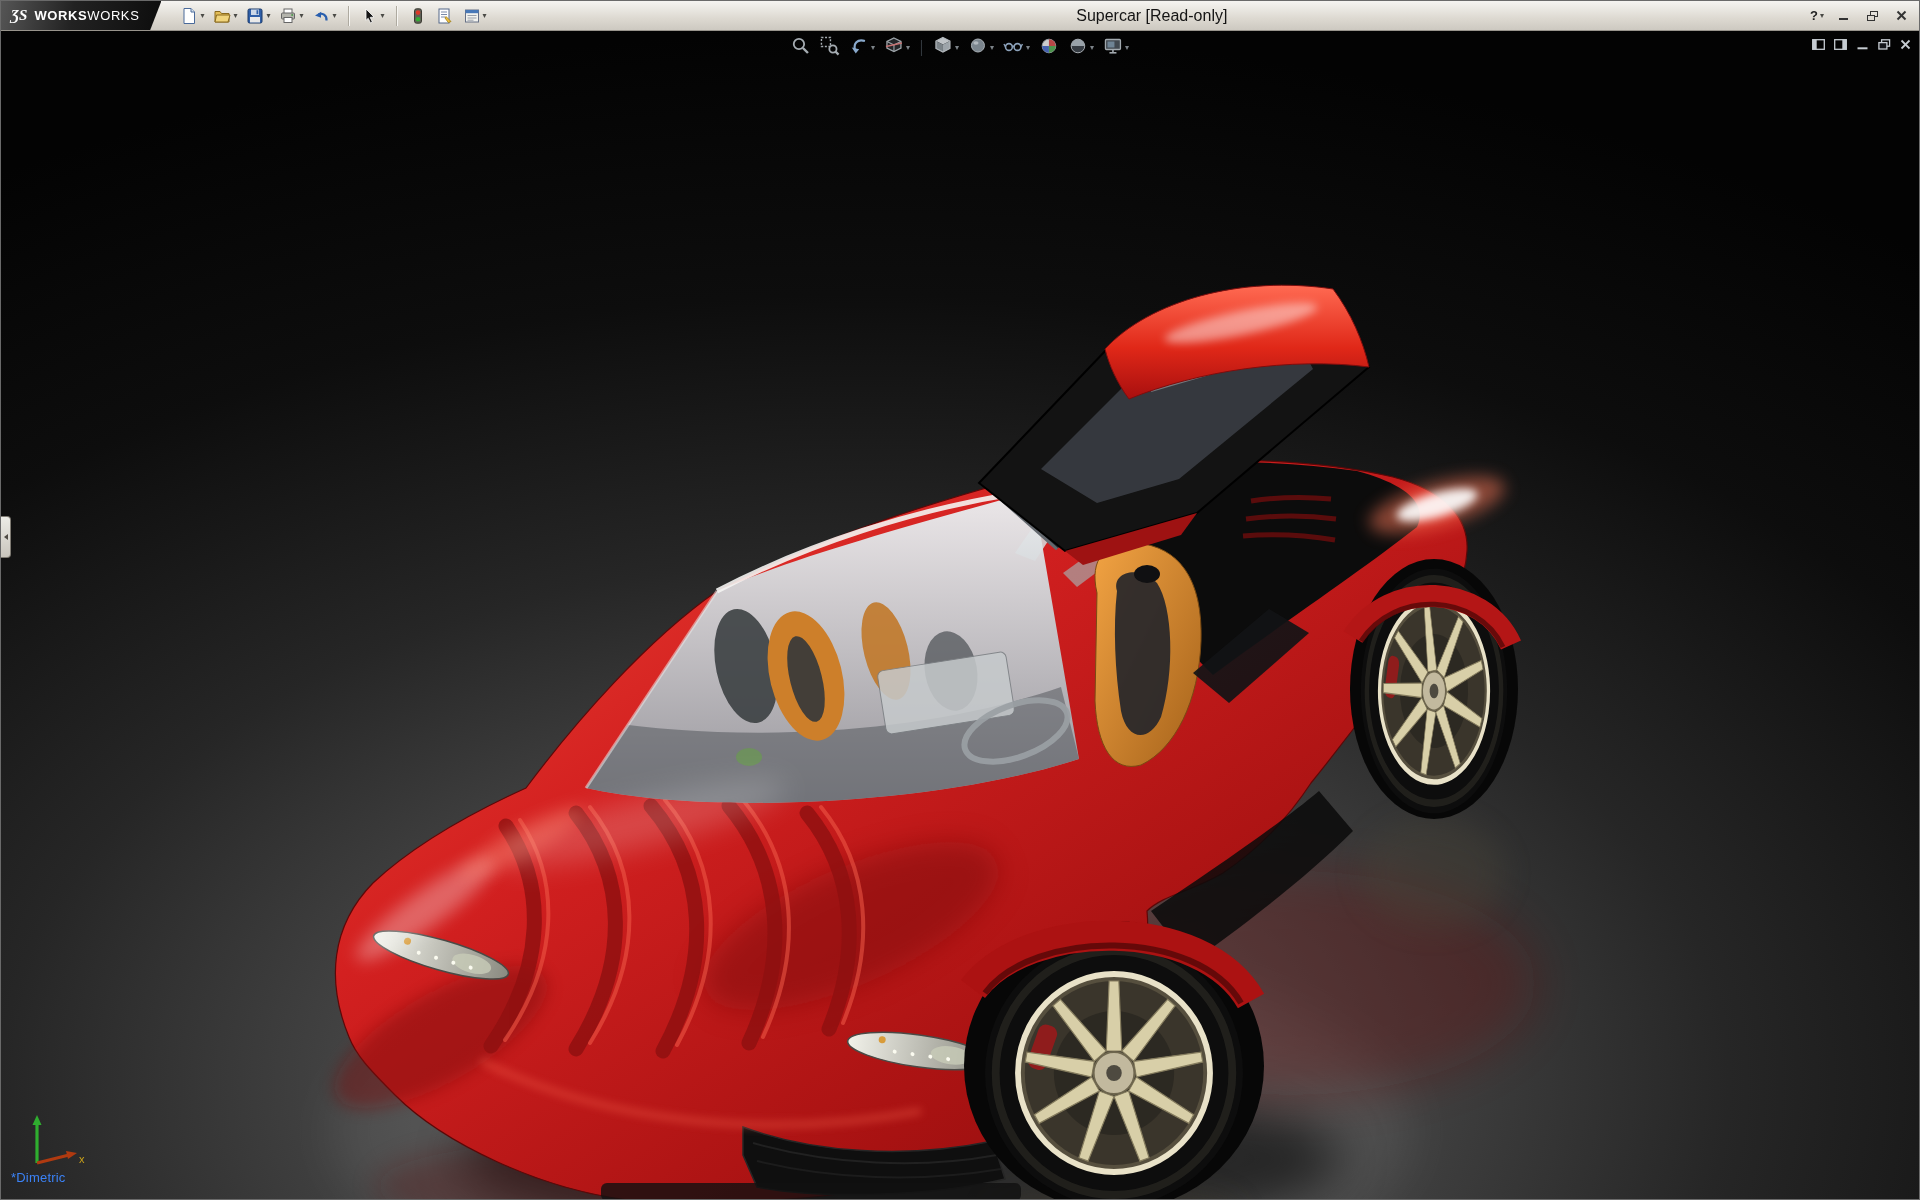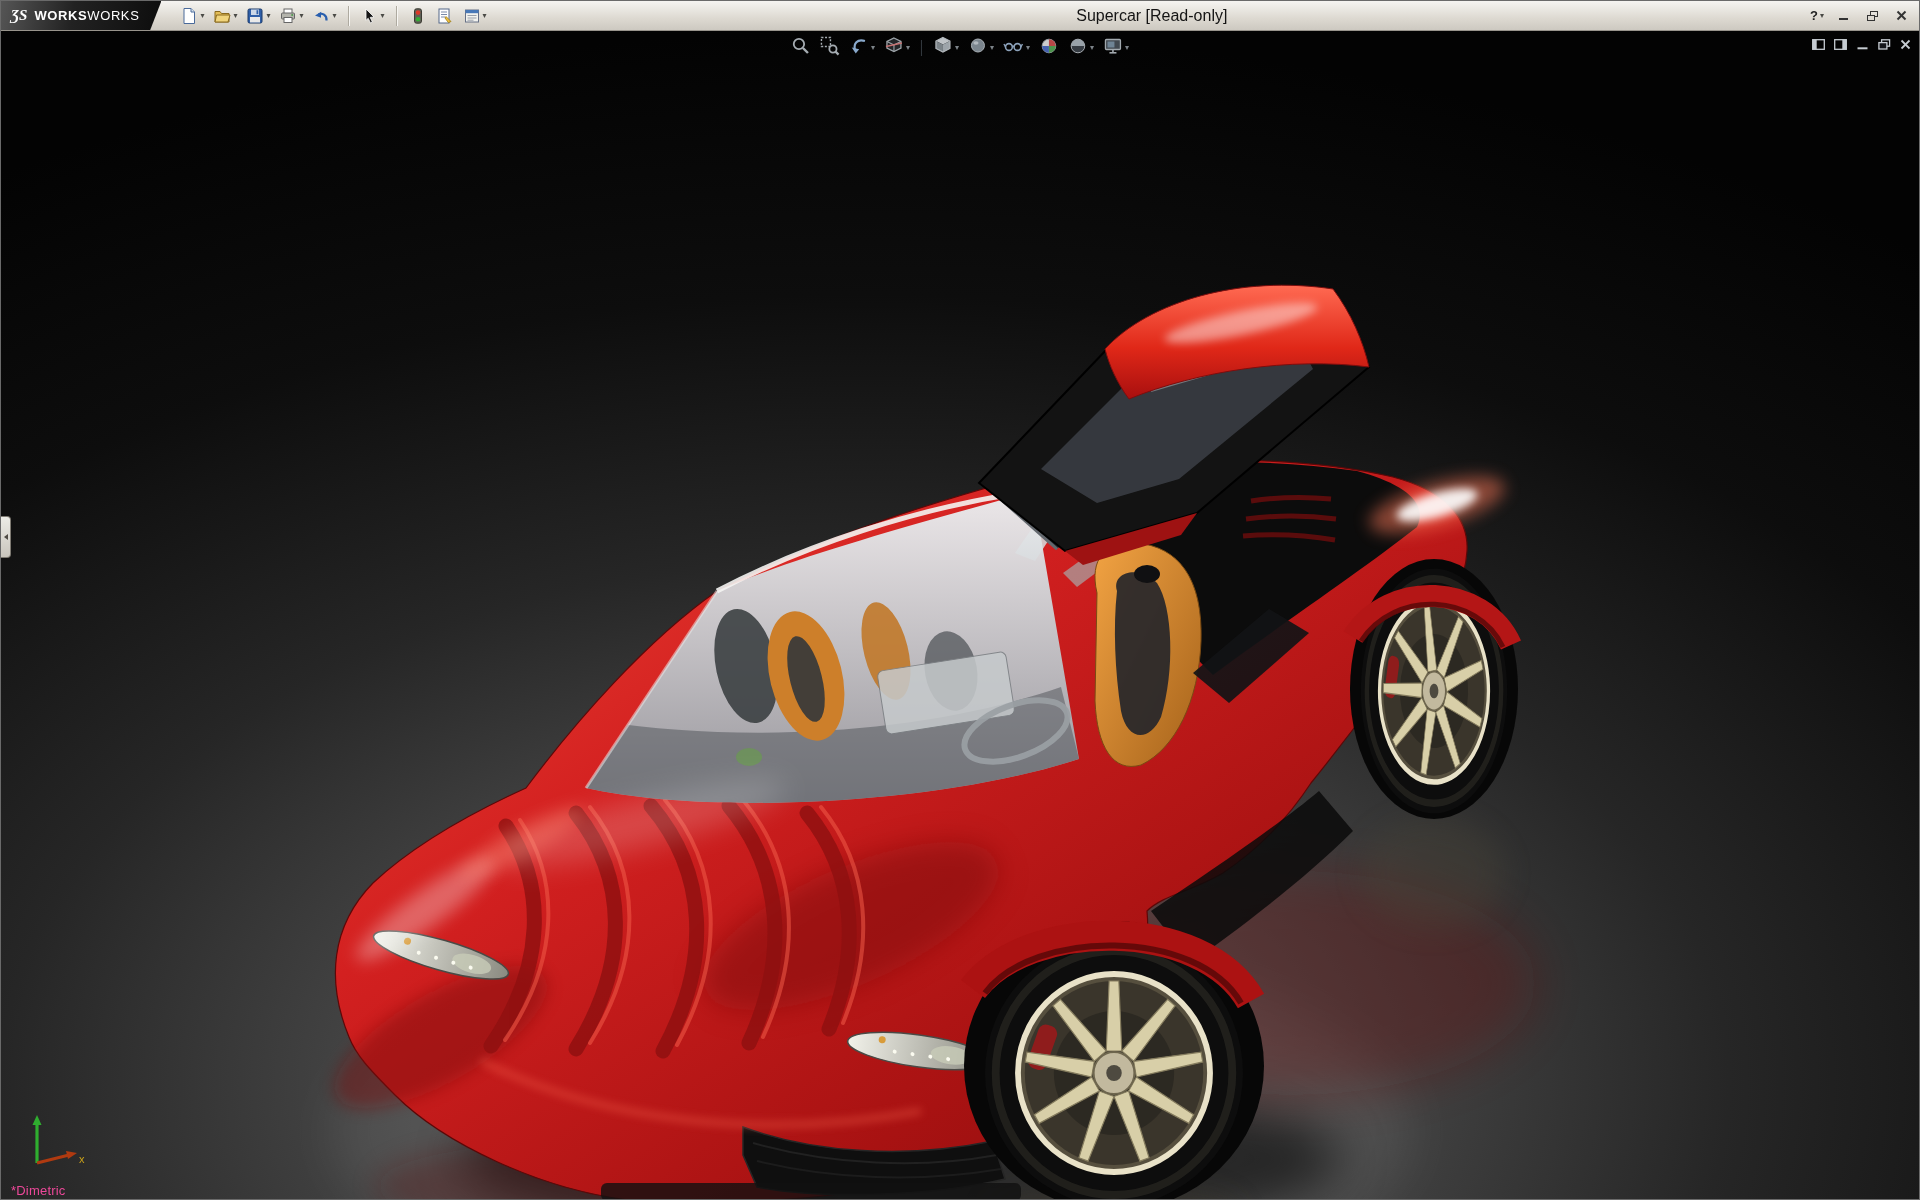--- a/index.html
+++ b/index.html
@@ -37,21 +37,21 @@
 
   .headsup{position:absolute;top:4px;left:50%;transform:translateX(-50%);
     display:flex;align-items:center;gap:7px;opacity:.88}
   .hu-btn{display:flex;align-items:center;gap:2px;padding:1px}
   .hu-dd{color:#8d959c;font-size:8px;line-height:1}
   .hu-sep{width:1px;height:16px;background:#3c4248;margin:0 3px}
 
   .doc-ctrl{position:absolute;top:5px;right:8px;display:flex;gap:9px;align-items:center}
   .dc-btn{display:flex;align-items:center;justify-content:center}
 
-  .orient{position:absolute;left:10px;bottom:1px;color:#ec4899;font-size:13px;letter-spacing:.2px}
+  .orient{position:absolute;left:10px;bottom:14px;color:#3b82f6;font-size:13px;letter-spacing:.2px}
   .triad{position:absolute;left:20px;bottom:24px}
 
   .splitter{position:absolute;left:0;top:485px;width:10px;height:42px;
     background:linear-gradient(#ecebe6,#c9c5bd);border:1px solid #7e7a72;border-left:none;
     border-radius:0 4px 4px 0;display:flex;align-items:center;justify-content:center}
   .splitter .tri{width:0;height:0;border:3.5px solid transparent;border-right:4.5px solid #4e4a44;margin-right:2px}
 </style>
 </head>
 <body>
 

